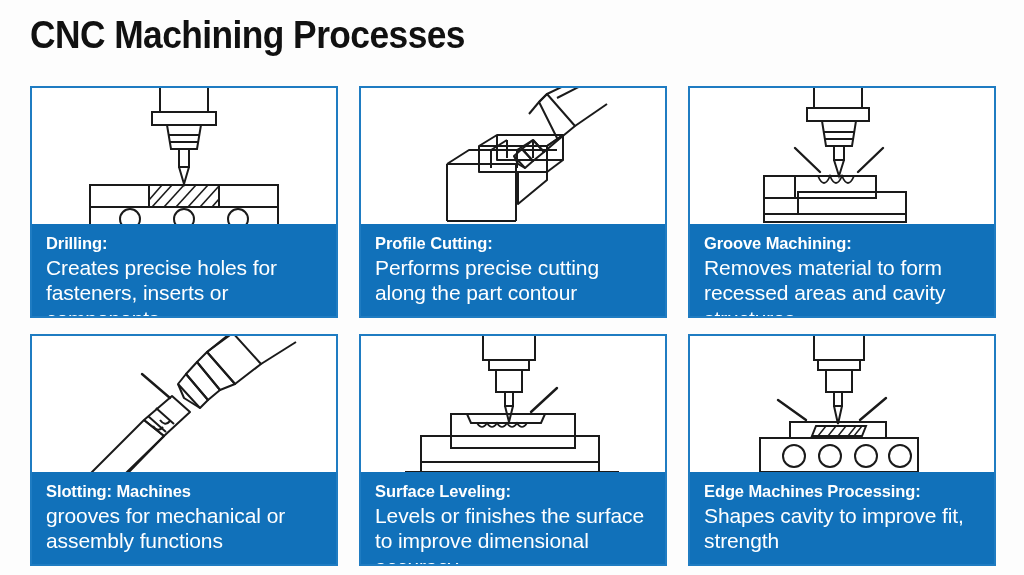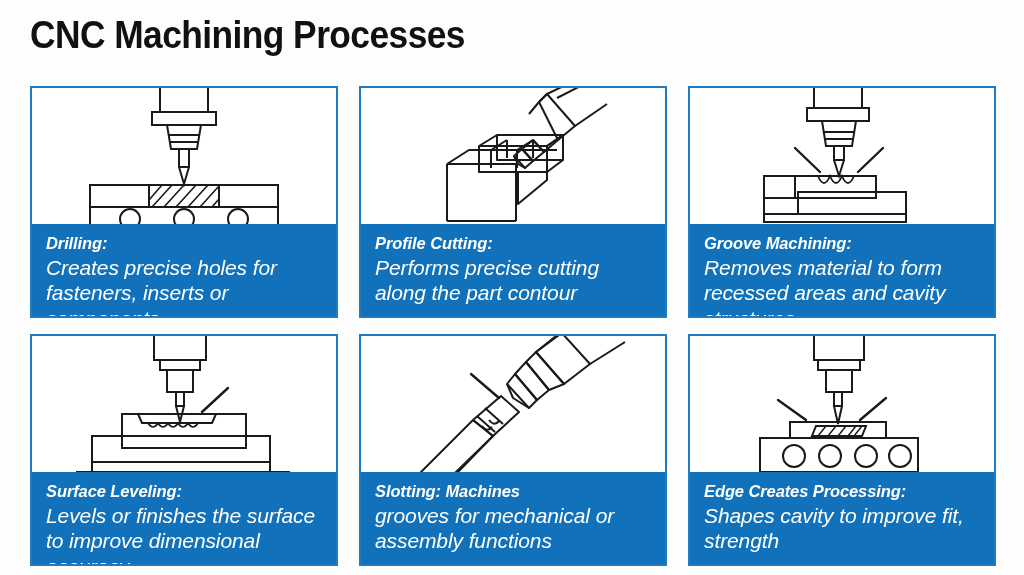--- a/index.html
+++ b/index.html
@@ -69,21 +69,20 @@
     height: 100%;
   }
 
   .card-caption {
     flex: 1 1 auto;
     background: #1171ba;
     color: #ffffff;
     padding: 10px 12px 8px 14px;
     box-sizing: border-box;
     line-height: 1.21;
-    font-style: italic;
   }
   .caption-title {
     font-size: 16.5px;
     font-weight: bold;
     letter-spacing: -0.1px;
     display: block;
     white-space: nowrap;
   }
   .caption-body {
     font-size: 21px;
@@ -228,20 +227,60 @@
       </div>
       <div class="card-caption">
         <span class="caption-title">Groove Machining:</span>
         <span class="caption-body">Removes material to form recessed areas and cavity structures</span>
       </div>
     </div>
 
     <div class="card">
       <div class="card-illustration">
         <svg viewBox="0 0 304 136" xmlns="http://www.w3.org/2000/svg">
+          <g fill="none" stroke="#1a1a1a" stroke-width="2" stroke-linejoin="round">
+
+            <path d="M192 -8 L262 -24"></path>
+            <path d="M175 16 L232 -26"></path>
+            <path d="M175 16 L203 48 L229 28 L200 -4 Z"></path>
+            <path d="M229 28 L264 6"></path>
+
+            <path d="M165 26 L188 54 L203 48 L175 16 Z"></path>
+
+            <path d="M165 26 L188 54 L176 64 L154 38 Z"></path>
+
+            <path d="M154 38 L176 64 L168 72 L146 48 Z"></path>
+
+            <path d="M146 48 L152 62 L168 72"></path>
+
+            <g stroke-width="2.4" stroke-linecap="round">
+              <line x1="110" y1="38" x2="138" y2="62"></line>
+            </g>
+
+            <path d="M140 60 L158 76 L132 100 L112 84 Z"></path>
+            <path d="M112 84 L132 100 L60 170"></path>
+            <path d="M112 84 L40 156"></path>
+            <path d="M132 100 L62 172"></path>
+
+            <path d="M124 72 L142 88"></path>
+            <path d="M116 80 L134 96"></path>
+            <path d="M128 84 q5 7 10 1"></path>
+            <path d="M121 90 q5 7 10 1"></path>
+          </g>
+        </svg>
+      </div>
+      <div class="card-caption bold-lead">
+        <span class="caption-title">Slotting: Machines</span>
+        <span class="caption-body">grooves for mechanical or assembly functions</span>
+      </div>
+    </div>
+
+    <div class="card">
+      <div class="card-illustration">
+        <svg viewBox="0 0 304 136" xmlns="http://www.w3.org/2000/svg">
           <g fill="none" stroke="#1a1a1a" stroke-width="2">
             <rect x="122" y="-6" width="52" height="30"></rect>
             <rect x="128" y="24" width="40" height="10"></rect>
             <rect x="135" y="34" width="26" height="22"></rect>
             <rect x="144" y="56" width="8" height="14"></rect>
             <path d="M144 70 L148 86 L152 70"></path>
 
             <g stroke-width="2.4" stroke-linecap="round">
               <line x1="196" y1="52" x2="170" y2="76"></line>
             </g>
@@ -256,60 +295,20 @@
             <path d="M60 100 L238 100 L238 126 L60 126 Z"></path>
             <line x1="60" y1="126" x2="238" y2="126"></line>
             <path d="M60 126 L60 136 M238 126 L238 136"></path>
             <line x1="44" y1="136" x2="258" y2="136"></line>
           </g>
         </svg>
       </div>
       <div class="card-caption">
         <span class="caption-title">Surface Leveling:</span>
         <span class="caption-body">Levels or finishes the surface to improve dimensional accuracy</span>
-      </div>
-    </div>
-
-    <div class="card">
-      <div class="card-illustration">
-        <svg viewBox="0 0 304 136" xmlns="http://www.w3.org/2000/svg">
-          <g fill="none" stroke="#1a1a1a" stroke-width="2" stroke-linejoin="round">
-
-            <path d="M192 -8 L262 -24"></path>
-            <path d="M175 16 L232 -26"></path>
-            <path d="M175 16 L203 48 L229 28 L200 -4 Z"></path>
-            <path d="M229 28 L264 6"></path>
-
-            <path d="M165 26 L188 54 L203 48 L175 16 Z"></path>
-
-            <path d="M165 26 L188 54 L176 64 L154 38 Z"></path>
-
-            <path d="M154 38 L176 64 L168 72 L146 48 Z"></path>
-
-            <path d="M146 48 L152 62 L168 72"></path>
-
-            <g stroke-width="2.4" stroke-linecap="round">
-              <line x1="110" y1="38" x2="138" y2="62"></line>
-            </g>
-
-            <path d="M140 60 L158 76 L132 100 L112 84 Z"></path>
-            <path d="M112 84 L132 100 L60 170"></path>
-            <path d="M112 84 L40 156"></path>
-            <path d="M132 100 L62 172"></path>
-
-            <path d="M124 72 L142 88"></path>
-            <path d="M116 80 L134 96"></path>
-            <path d="M128 84 q5 7 10 1"></path>
-            <path d="M121 90 q5 7 10 1"></path>
-          </g>
-        </svg>
-      </div>
-      <div class="card-caption bold-lead">
-        <span class="caption-title">Slotting: Machines</span>
-        <span class="caption-body">grooves for mechanical or assembly functions</span>
       </div>
     </div>
 
     <div class="card">
       <div class="card-illustration">
         <svg viewBox="0 0 304 136" xmlns="http://www.w3.org/2000/svg">
           <g fill="none" stroke="#1a1a1a" stroke-width="2">
             <rect x="124" y="-6" width="50" height="30"></rect>
             <rect x="128" y="24" width="42" height="10"></rect>
             <rect x="136" y="34" width="26" height="22"></rect>
@@ -335,19 +334,19 @@
             <path d="M70 102 L228 102 L228 136 L70 136 Z"></path>
 
             <circle cx="104" cy="120" r="11"></circle>
             <circle cx="140" cy="120" r="11"></circle>
             <circle cx="176" cy="120" r="11"></circle>
             <circle cx="210" cy="120" r="11"></circle>
           </g>
         </svg>
       </div>
       <div class="card-caption">
-        <span class="caption-title">Edge Creates Processing:</span>
+        <span class="caption-title">Edge Machines Processing:</span>
         <span class="caption-body">Shapes cavity to improve fit, strength</span>
       </div>
     </div>
 
   </div>
 </div>
 
 </body></html>

